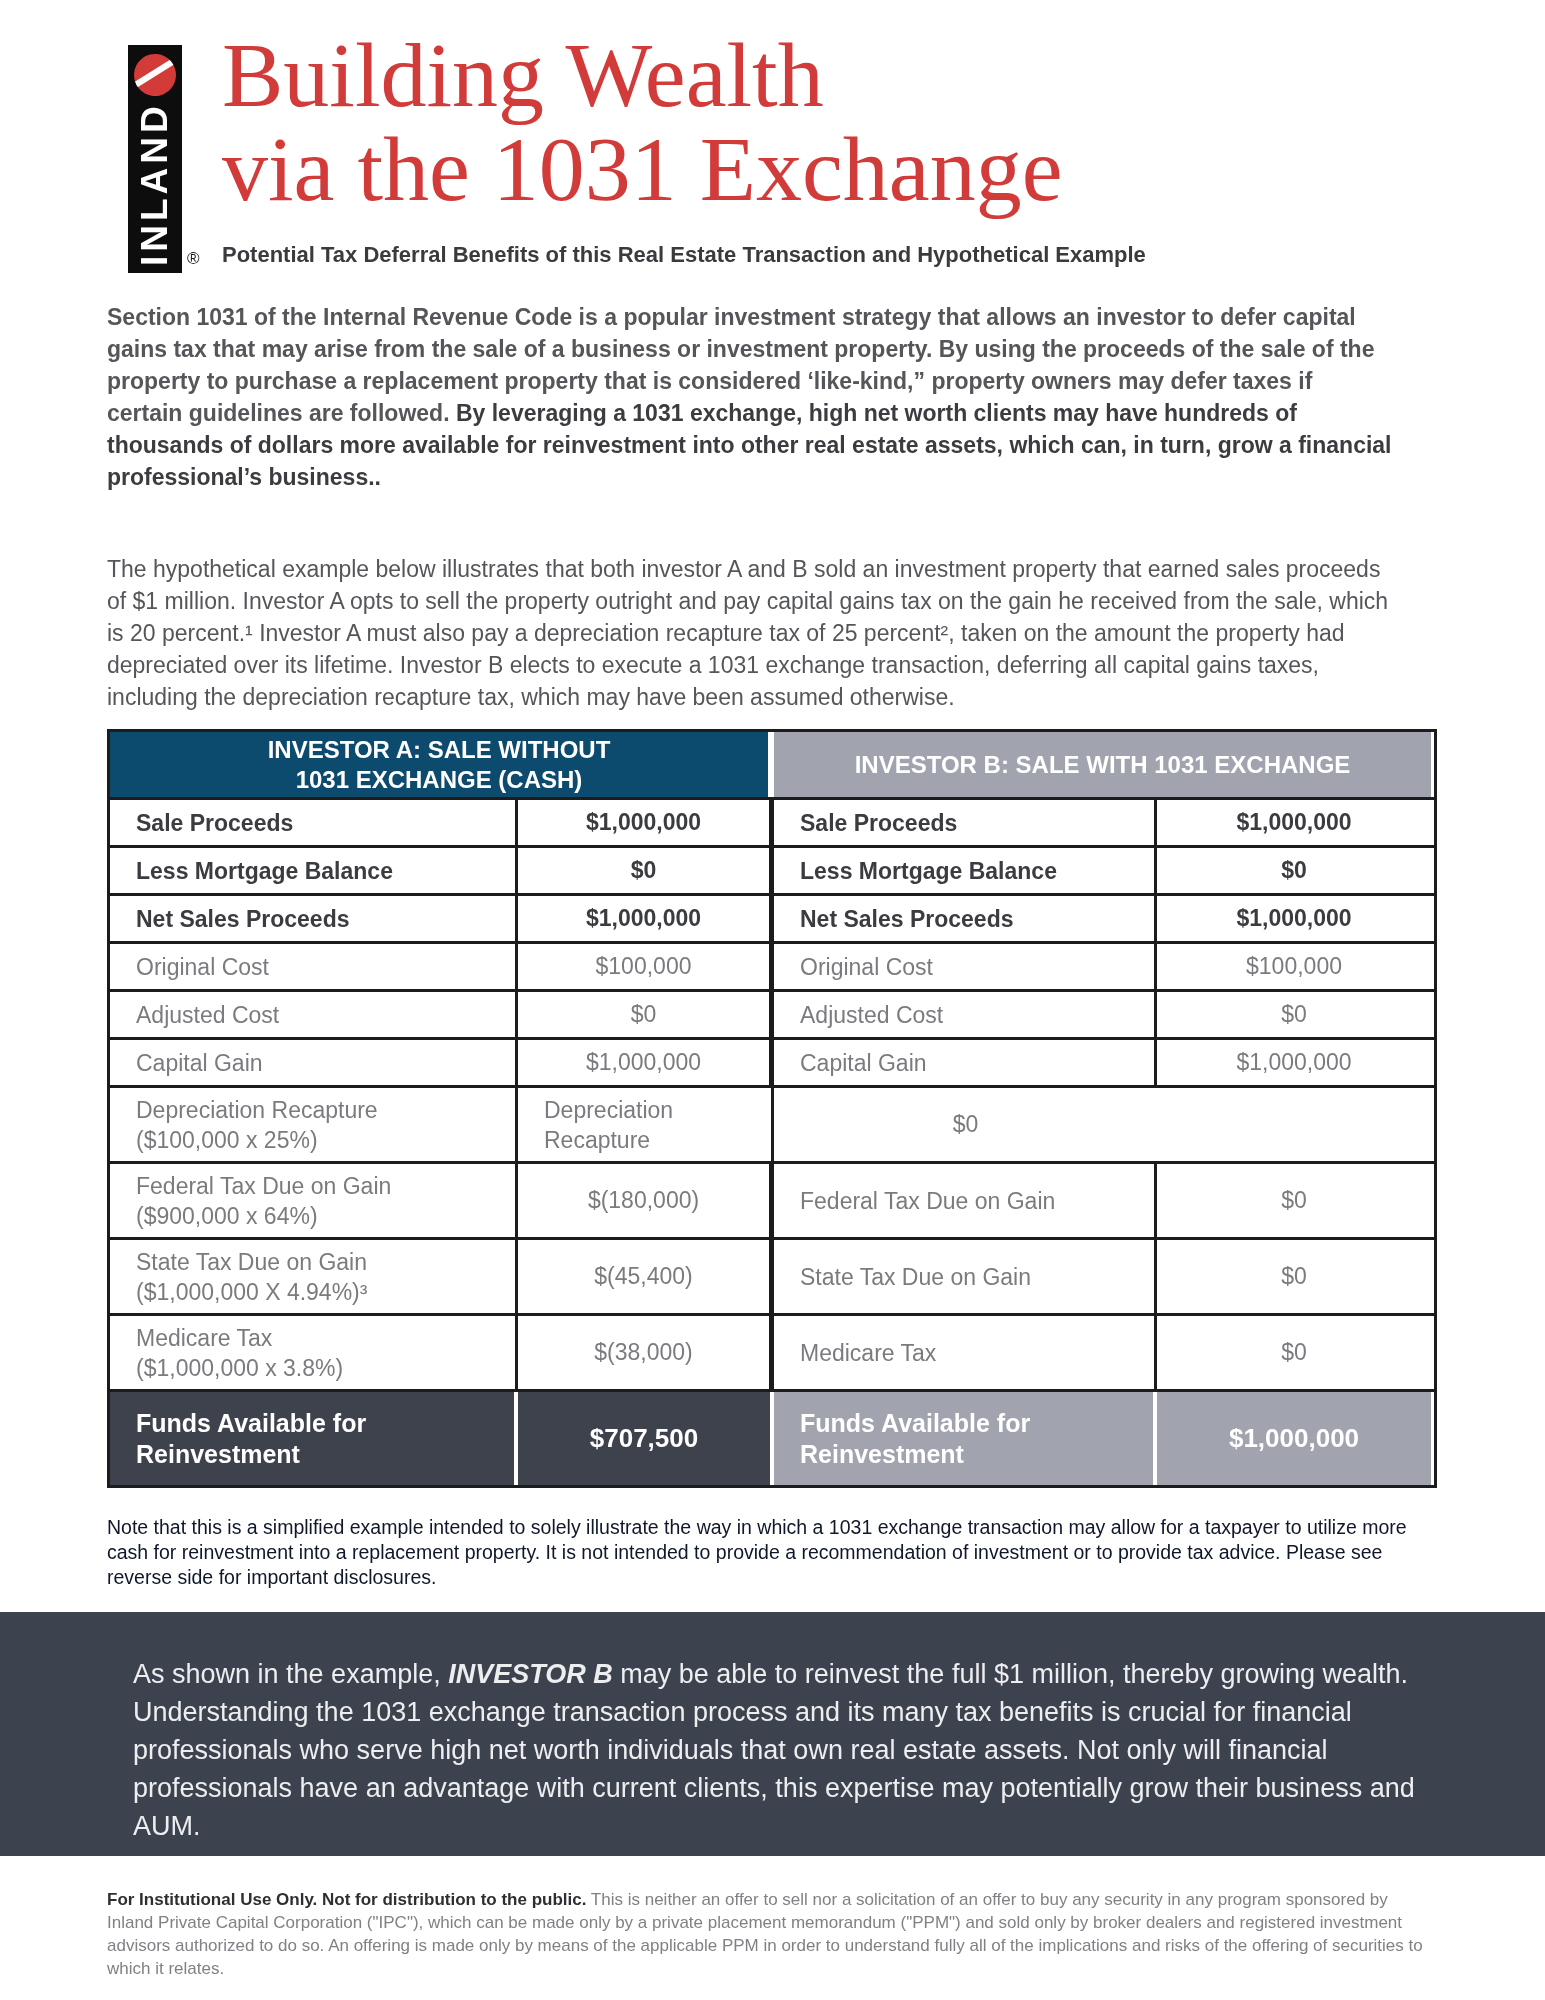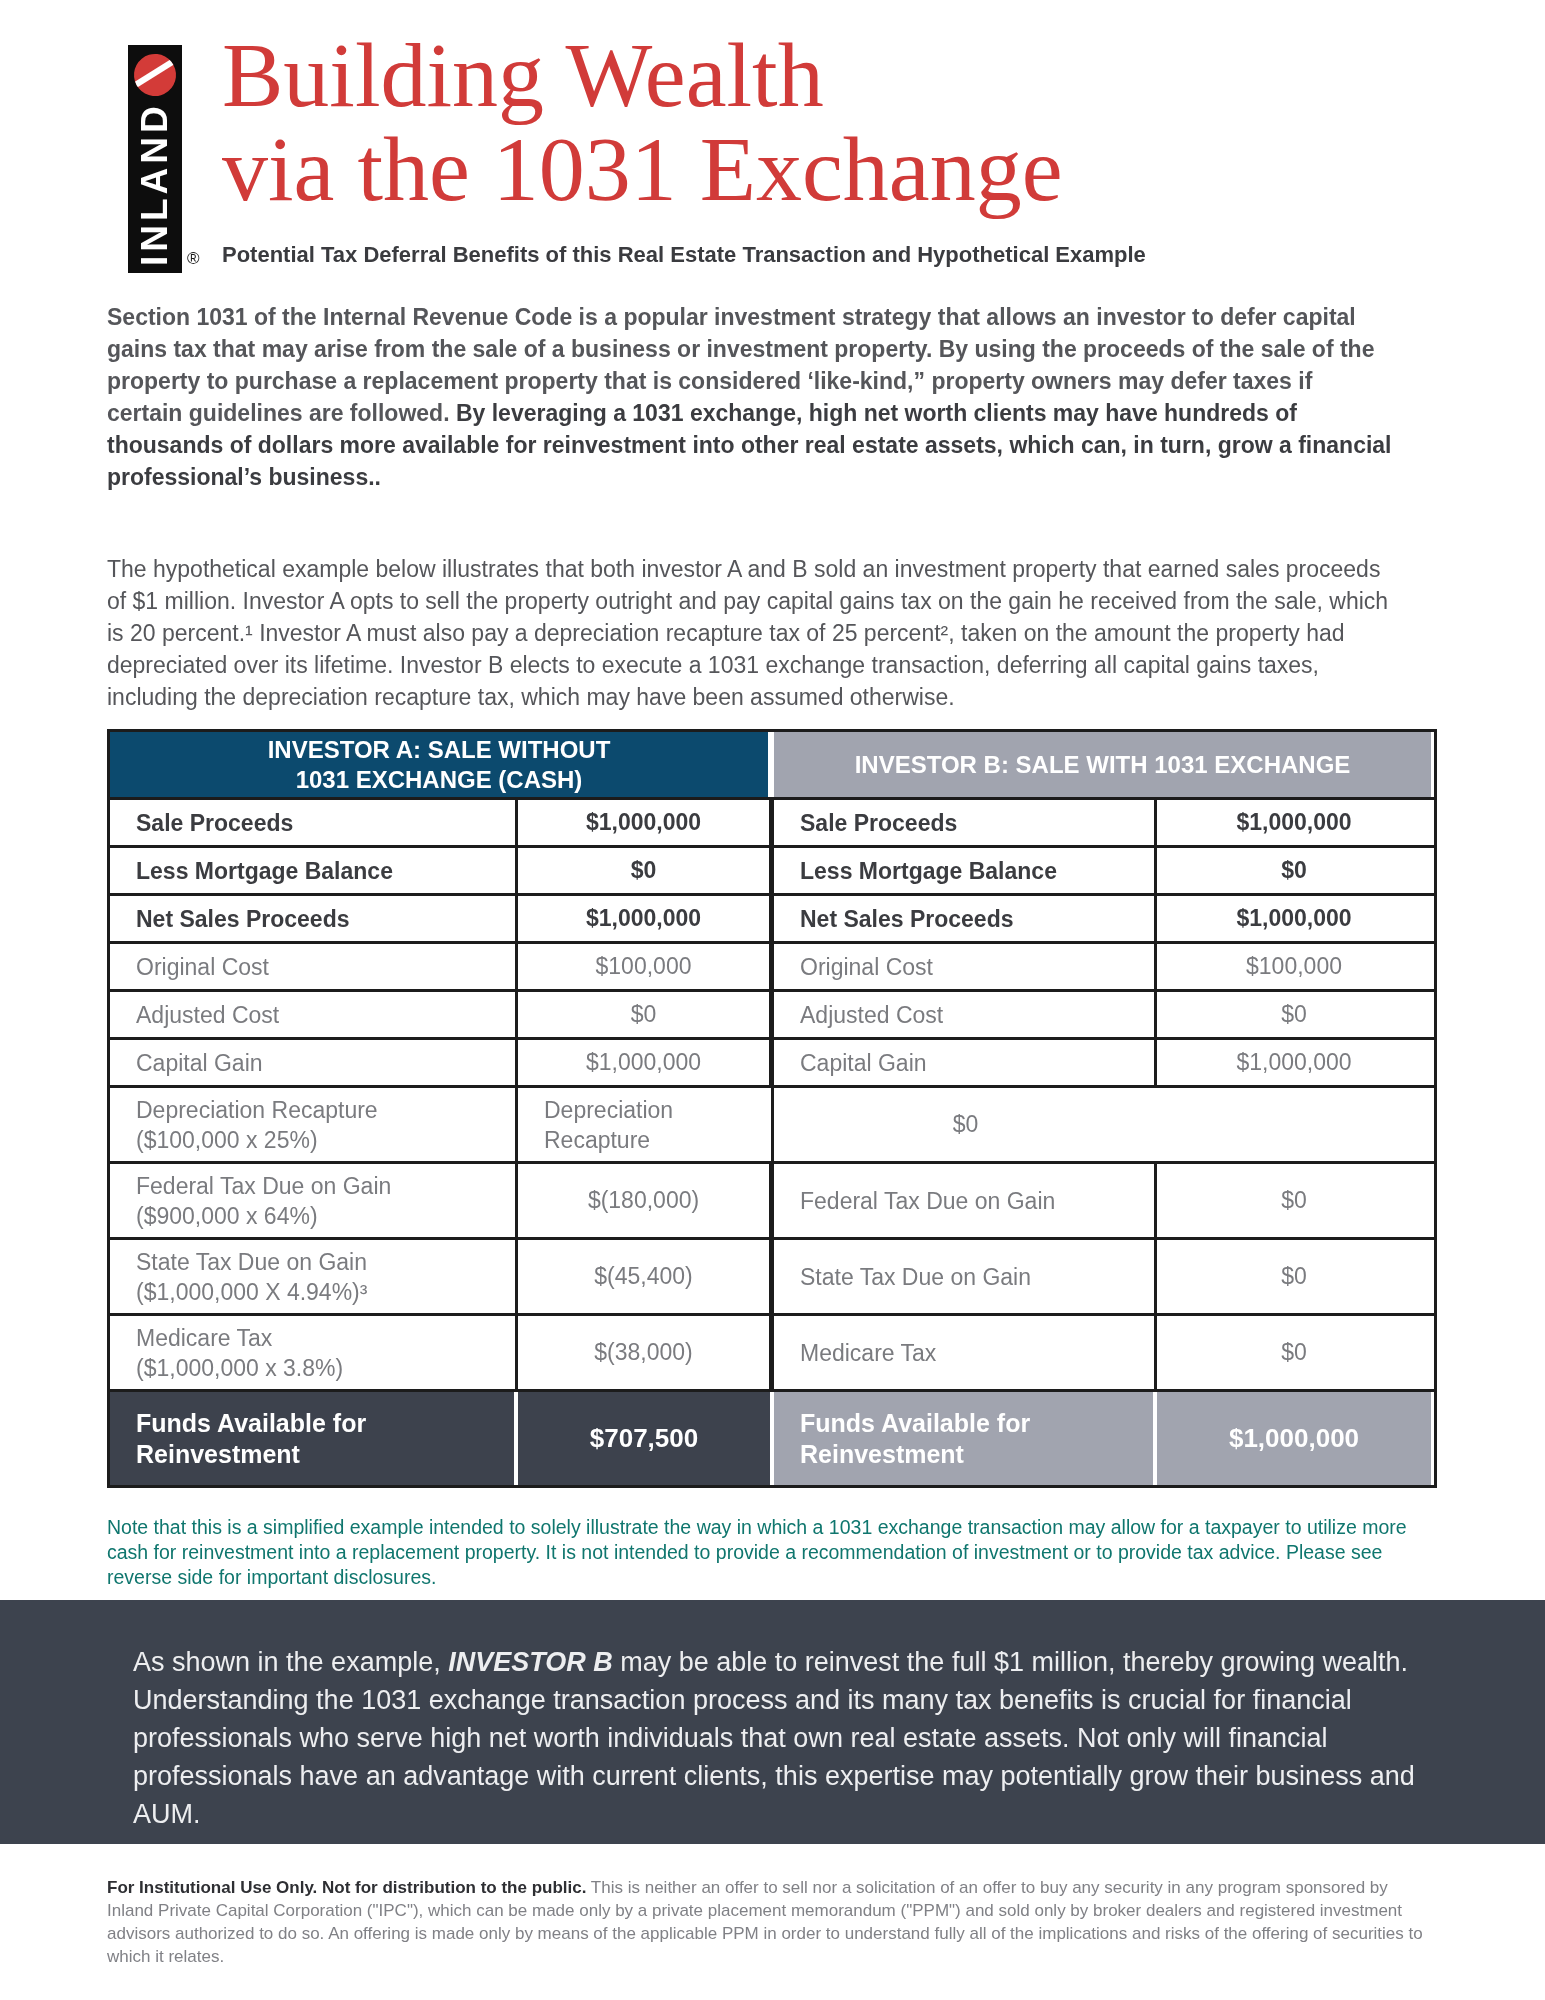--- a/index.html
+++ b/index.html
@@ -82,26 +82,26 @@
   .t-total .c-al, .t-total .c-av { background:#3d424d; }
   .t-total .c-bl, .t-total .c-bv { background:#a1a4af; }
   .t-total .c-al { border-right:4px solid #ffffff; }
   .t-total .c-av { border-right:4px solid #ffffff; font-size:26px;text-align:center; }
   .t-total .c-bl { border-right:4px solid #ffffff; }
   .t-total .c-bv { font-size:26px; }
   .t-total .lbl-line { font-size:25px; line-height:31px; }
 
   
   .note {
-    margin:27px 0 0 107px; width:1330px; font-size:19.5px; line-height:25px; color:#0f766e;
+    margin:27px 0 0 107px; width:1330px; font-size:19.5px; line-height:25px; color:#0f172a;
   }
 
   
   .callout {
-    margin-top:10px; width:100%; background:#3d434e; box-sizing:border-box;
+    margin-top:22px; width:100%; background:#3d434e; box-sizing:border-box;
     padding:43px 0 0 133px; height:244px;
   }
   .callout-text {
     width:1284px; color:#edeef0; font-size:27px; line-height:38px;
   }
   .callout-text .emph { font-weight:700; font-style:italic; }
 
   
   .disclaimer {
     margin:32px 0 0 107px; width:1330px; font-size:17px; line-height:23px; color:#808186;

